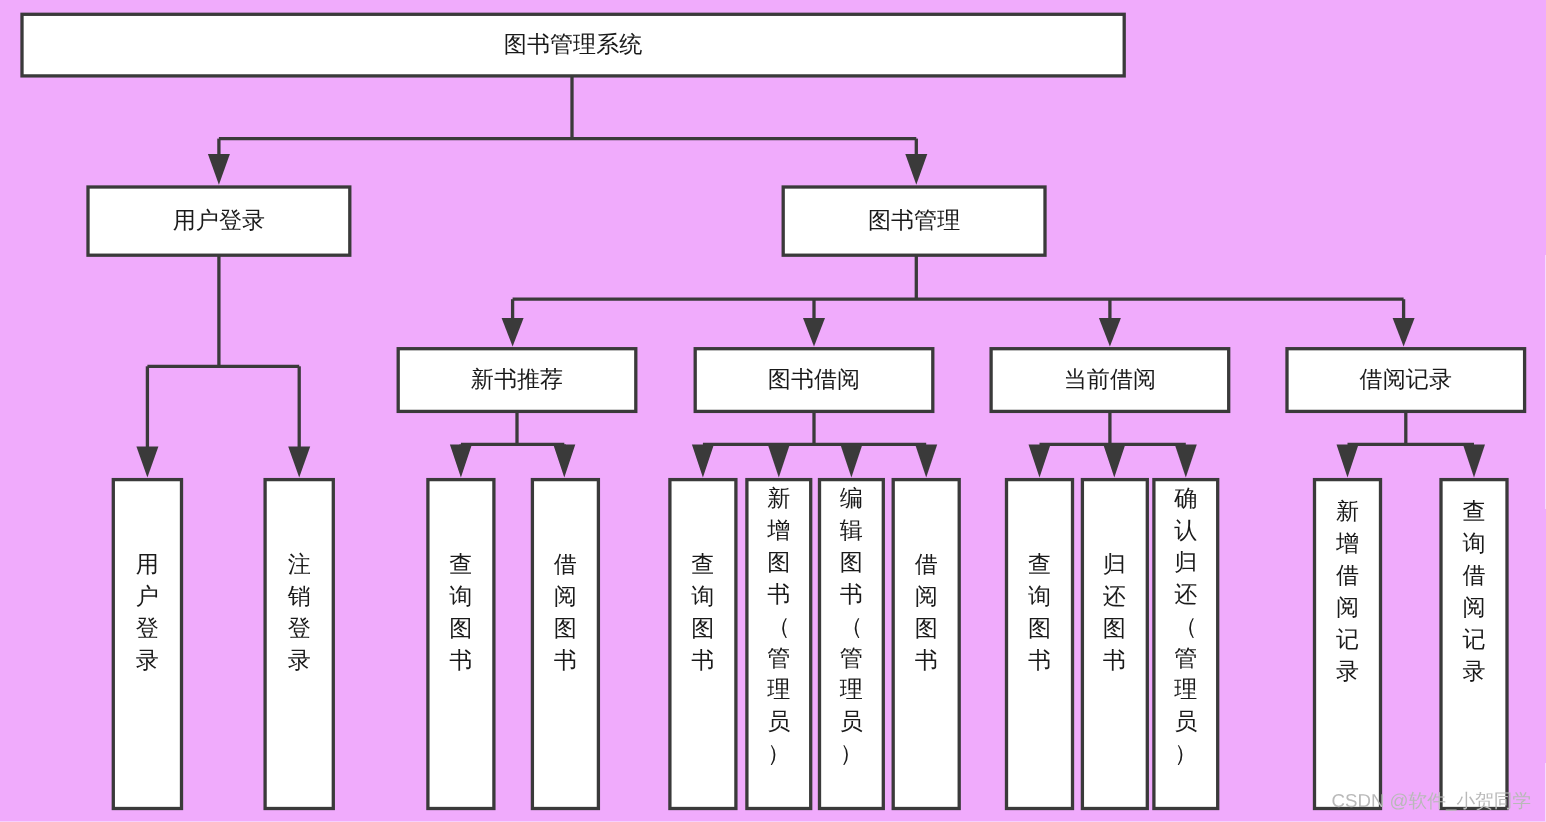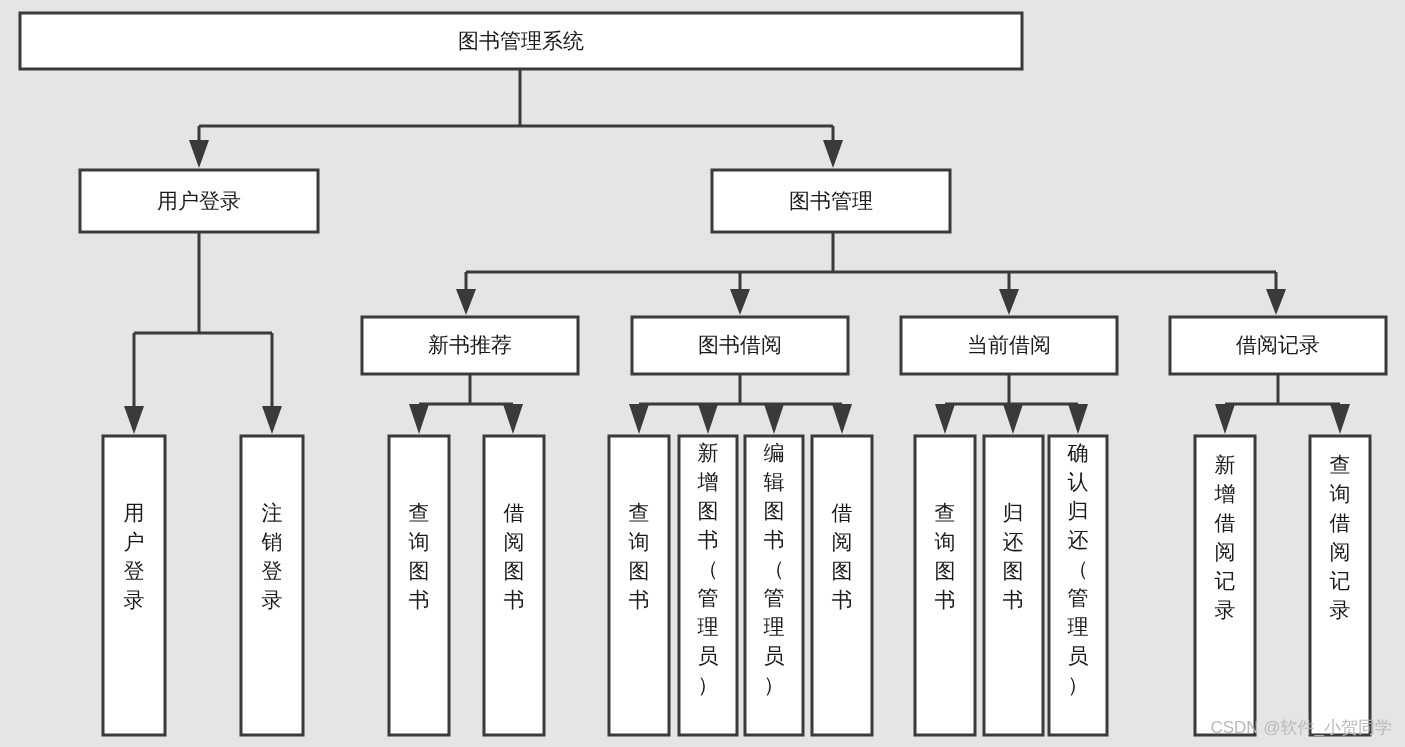--- a/index.html
+++ b/index.html
@@ -8,21 +8,21 @@
     padding: 0;
     background: #ffffff;
   }
   body {
     font-family: "Liberation Sans", "DejaVu Sans", sans-serif;
   }
   #diagram-root {
     position: relative;
     width: 1405px;
     height: 747px;
-    background: #e5e5e5;
+    background: #f0abfc;
     overflow: hidden;
   }
   svg.diagram-canvas {
     position: absolute;
     left: 0;
     top: 0;
     width: 1405px;
     height: 747px;
     display: block;
   }

